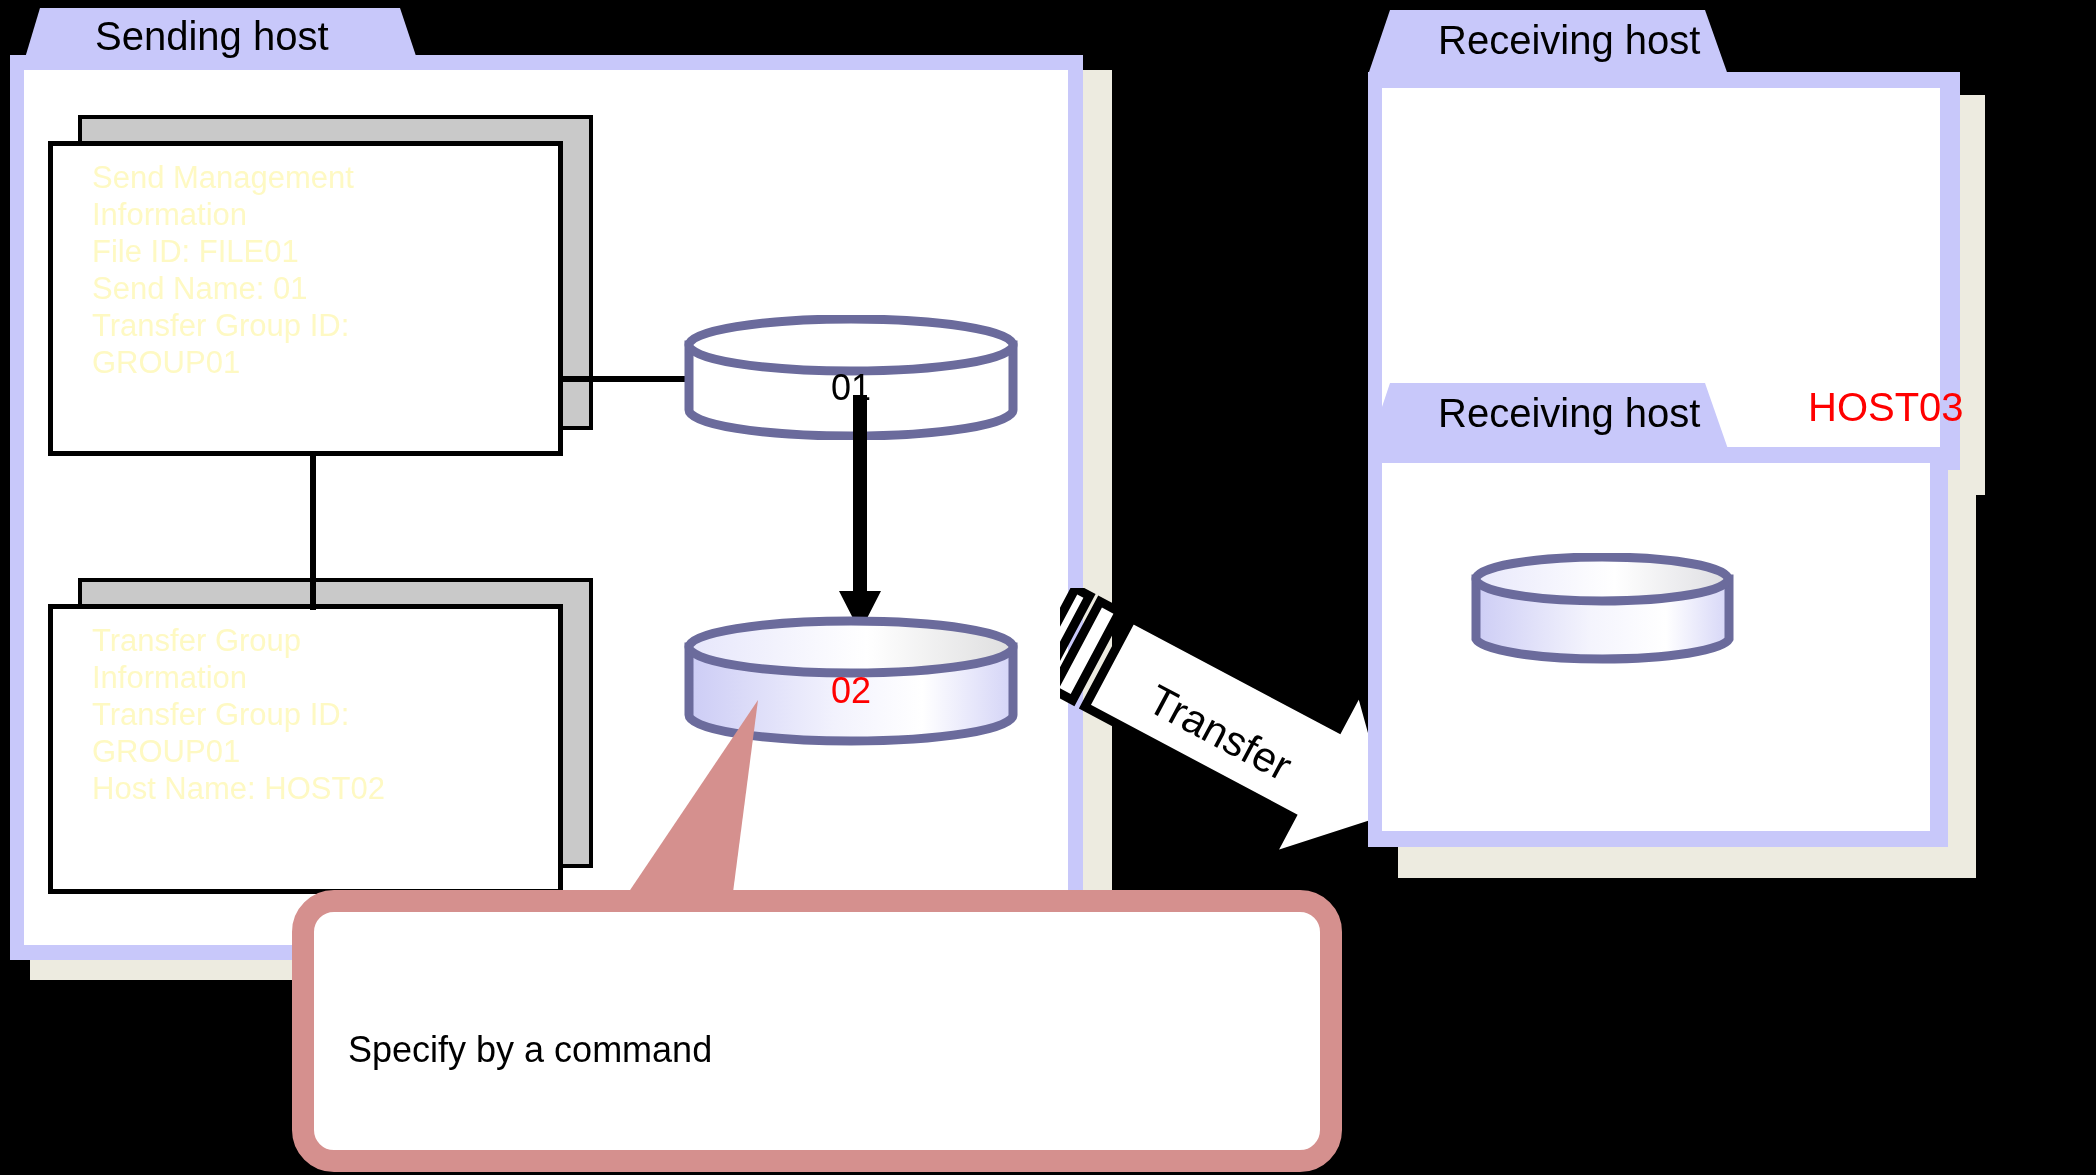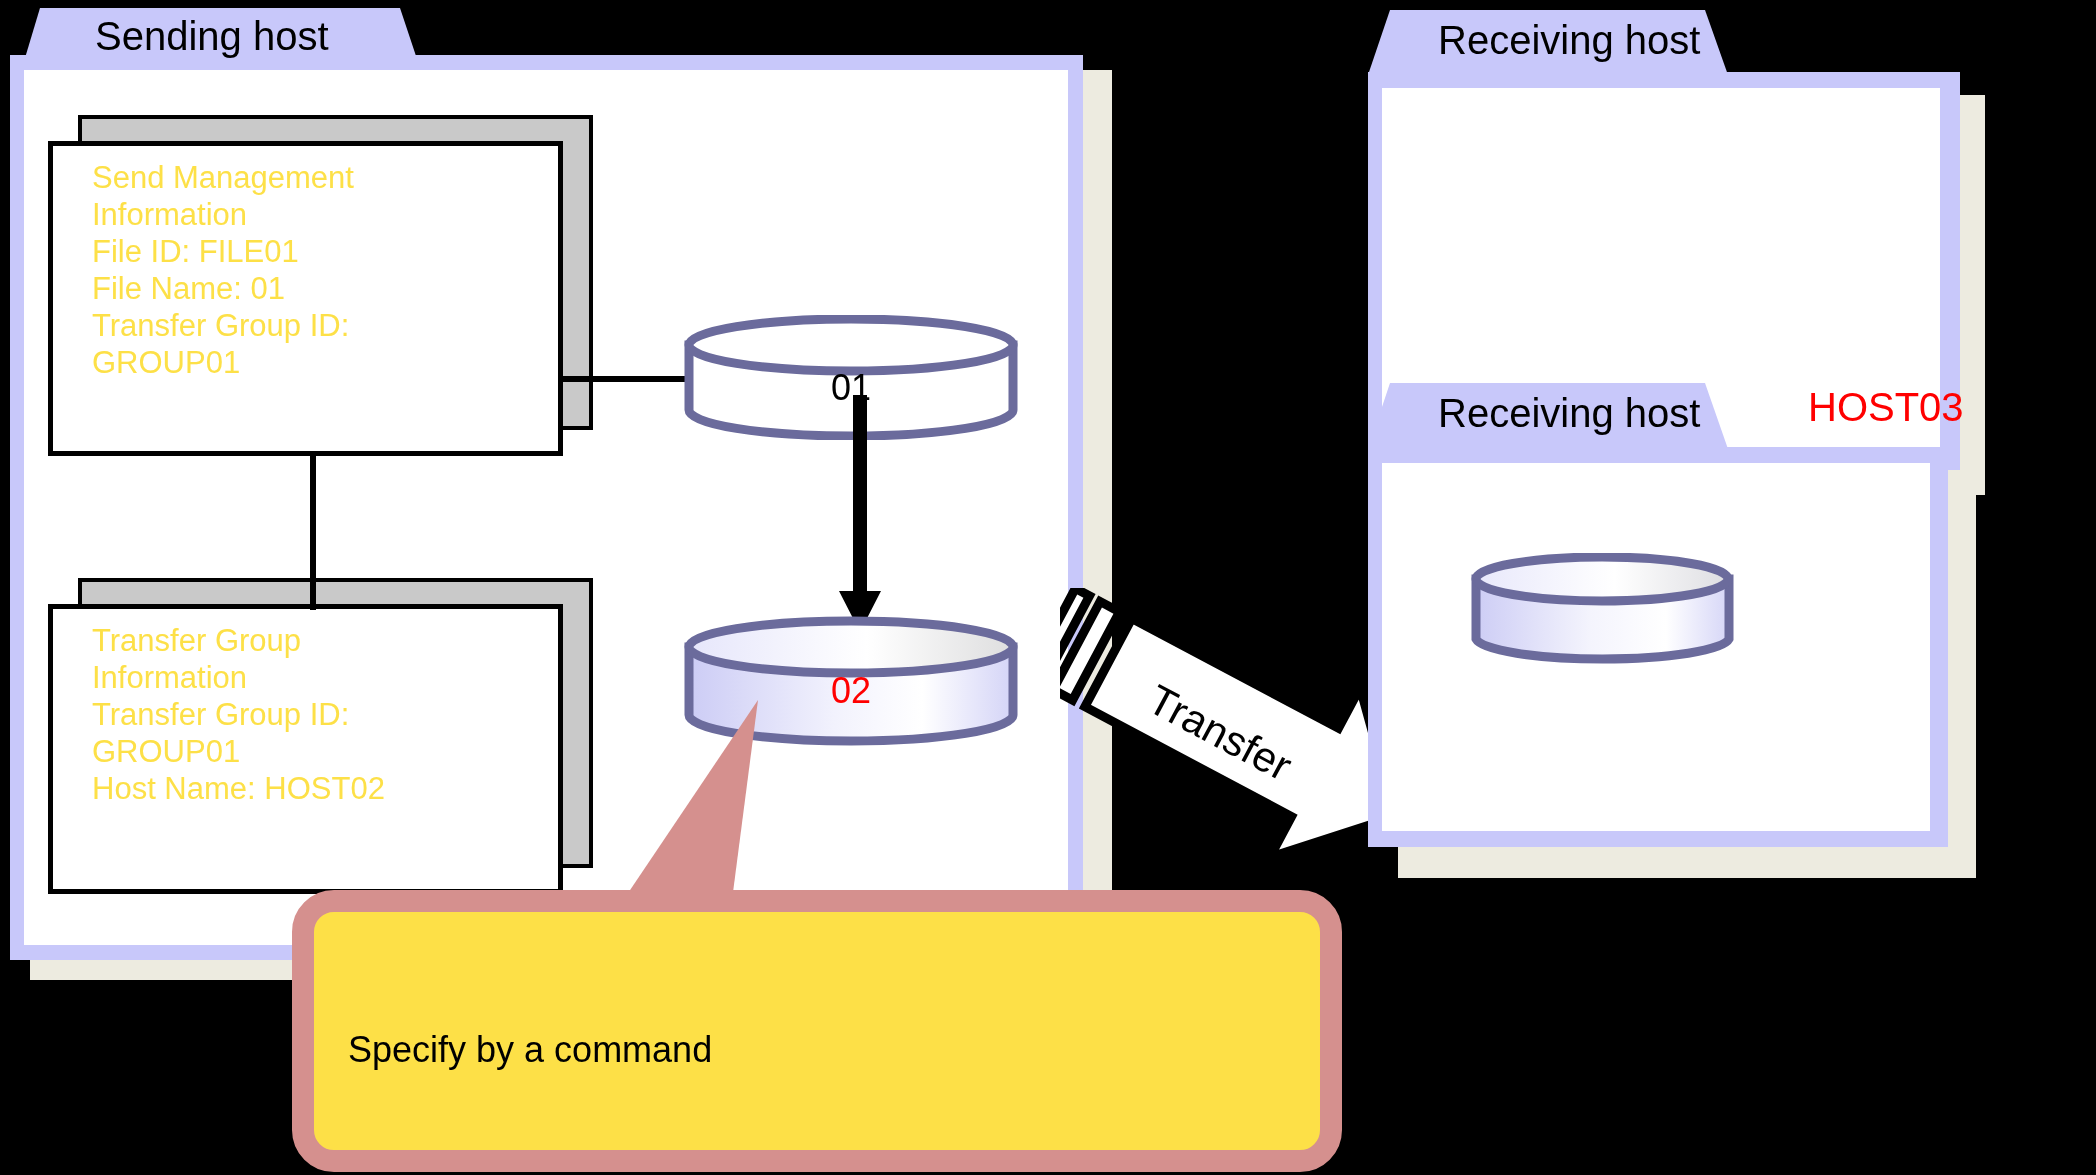--- a/index.html
+++ b/index.html
@@ -12,38 +12,38 @@
   .panel .shadow{position:absolute;background:#edebe0;}
   .panel .body{position:absolute;background:#c8c8fa;}
   .panel .inner{position:absolute;background:#fff;}
   .panel .tab-label{position:absolute;white-space:nowrap;color:#000;}
 
   
   .box3d{position:absolute;}
   .box3d .depth{position:absolute;background:#c9c9c9;border:4px solid #000;box-sizing:border-box;}
   .box3d .face{position:absolute;background:#fff;border:5px solid #000;box-sizing:border-box;}
   .box3d .txt{position:absolute;left:44px;top:20px;right:16px;
-              font-size:31px;line-height:37px;color:#fde047;}
+              font-size:31px;line-height:37px;color:#fef9c3;}
   .box3d .txt b{font-weight:normal;}
 
   
   .line{position:absolute;background:#000;}
 
   
   .cyl{position:absolute;}
   .cyl svg{display:block;}
   .cyl .cap{position:absolute;width:100%;text-align:center;font-size:36px;}
 
   
   .down-arrow{position:absolute;}
 
   .xfer{position:absolute;transform-origin:0 0;}
 
   
-  .callout{position:absolute;background:#fde047;border:22px solid #d5908e;border-radius:42px;
+  .callout{position:absolute;background:#ffffff;border:22px solid #d5908e;border-radius:42px;
            box-sizing:border-box;}
   .callout .ctext{position:absolute;left:34px;top:18px;right:10px;
                   font-size:36px;line-height:48px;color:#000;white-space:pre;}
   .callout .ctext .r{color:#ff0000;}
   .pointer{position:absolute;}
 
   .hostlabel{position:absolute;color:#ff0000;font-size:40px;white-space:nowrap;}
 </style>
 </head>
 <body>
@@ -64,21 +64,21 @@
   <div class="box3d" style="left:48px;top:115px;width:545px;height:345px;">
     <div class="depth" style="left:30px;top:0px;width:515px;height:315px;"></div>
     <div class="face" style="left:0px;top:26px;width:515px;height:315px;"></div>
     <div class="txt" style="top:44px;">
       <div>Send Management</div>
       <div>Information</div>
       <div>
         <b>File ID</b><span>: </span><span>FILE01</span>
       </div>
       <div>
-        <b>File Name</b><span>: </span><span>01</span>
+        <b>Send Name</b><span>: </span><span>01</span>
       </div>
       <div>
         <b>Transfer Group ID</b><span>:</span>
       </div>
       <div>GROUP01</div>
     </div>
   </div>
 
   <div class="box3d" style="left:48px;top:578px;width:545px;height:345px;">
     <div class="depth" style="left:30px;top:0px;width:515px;height:290px;"></div>

